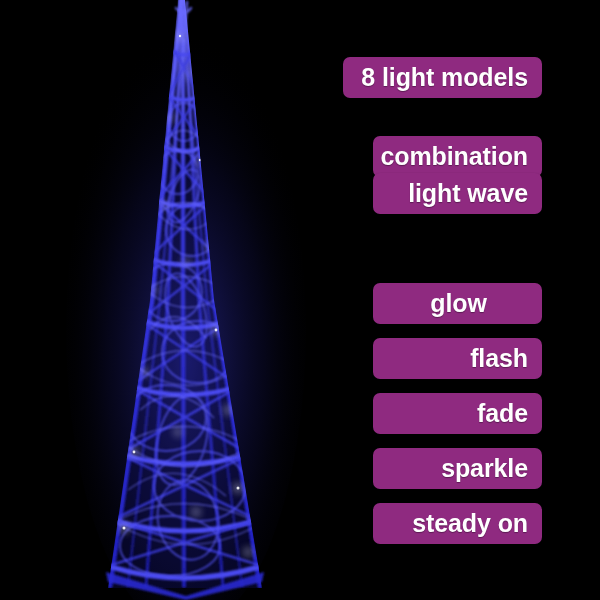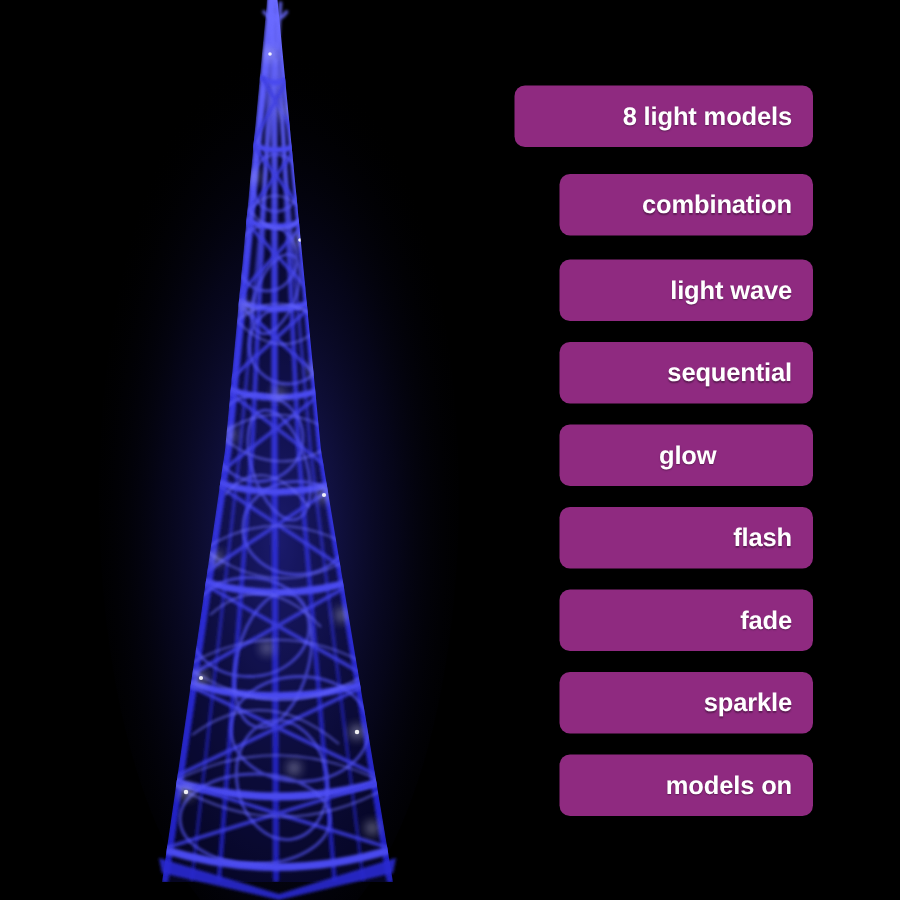--- a/index.html
+++ b/index.html
@@ -51,21 +51,21 @@
     border-radius: 7px;
     box-shadow: 0 2px 3px rgba(0,0,0,0.75);
     display: flex;
     align-items: center;
     justify-content: flex-end;
     box-sizing: border-box;
     padding: 0 14px 0 16px;
   }
   .pill-label {
     color: #ffffff;
-    font-size: 17px;
+    font-size: 25px;
     font-weight: bold;
     letter-spacing: -0.1px;
     line-height: 1;
     white-space: nowrap;
     text-shadow: 0 1px 1px rgba(0,0,0,0.35);
   }
   .pill.wide { left: 13px; }
   .pill.narrow { left: 43px; }
 </style>
 </head>
@@ -204,46 +204,43 @@
       </g>
     </svg>
   </div>
 
   <div id="labels">
 
     <div class="pill wide" style="top:57px;">
       <span class="pill-label">8 light models</span>
     </div>
 
-    <div class="pill narrow" style="top:116px;">
+    <div class="pill narrow" style="top:136px;">
       <span class="pill-label">combination</span>
     </div>
 
     <div class="pill narrow" style="top:173px;padding-left:12px;">
       <span class="pill-label">light wave</span>
     </div>
 
-    <div class="pill narrow" style="top:228px;">
-      <span class="pill-label">sequential</span>
-    </div>
 
     <div class="pill narrow" style="top:283px;justify-content:center;">
       <span class="pill-label">glow</span>
     </div>
 
     <div class="pill narrow" style="top:338px;align-items:center;">
       <span class="pill-label">flash</span>
     </div>
 
     <div class="pill narrow" style="top:393px;">
       <span class="pill-label">fade</span>
     </div>
 
     <div class="pill narrow" style="top:448px;padding-left:16px;">
       <span class="pill-label">sparkle</span>
     </div>
 
     <div class="pill narrow" style="top:503px;">
-      <span class="pill-label">models on</span>
+      <span class="pill-label">steady on</span>
     </div>
 
   </div>
 </div>
 
 </body></html>

